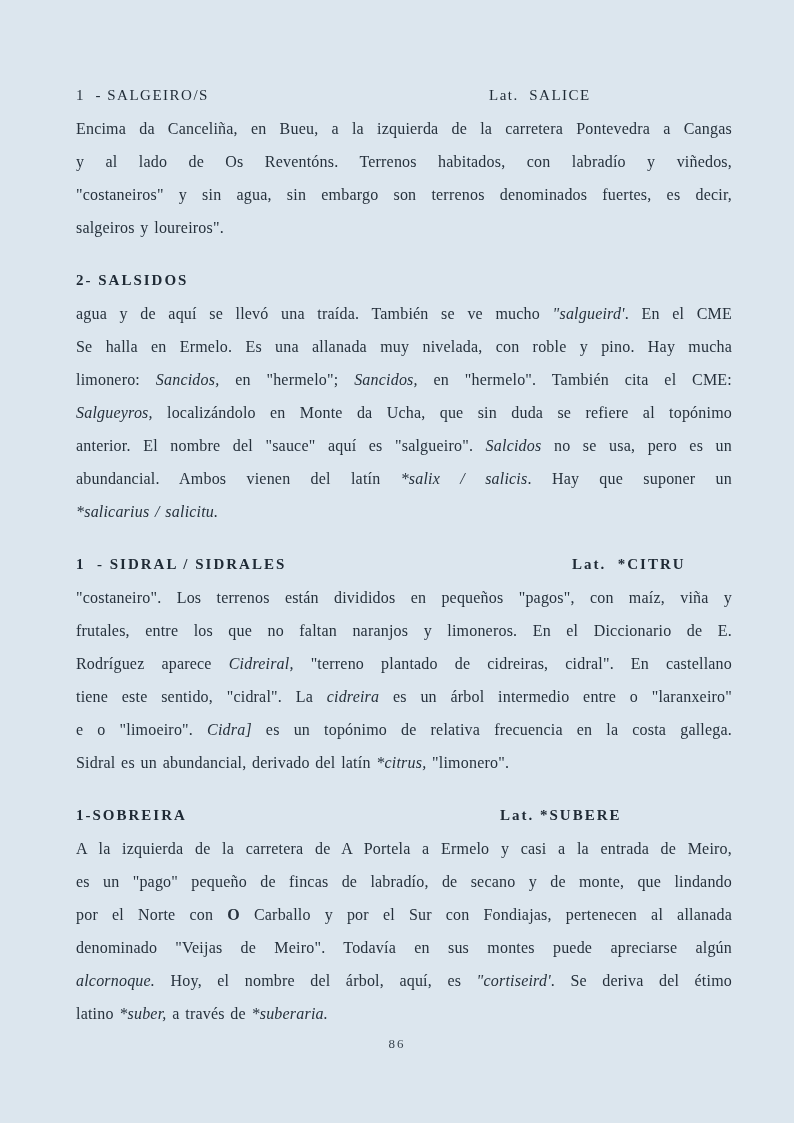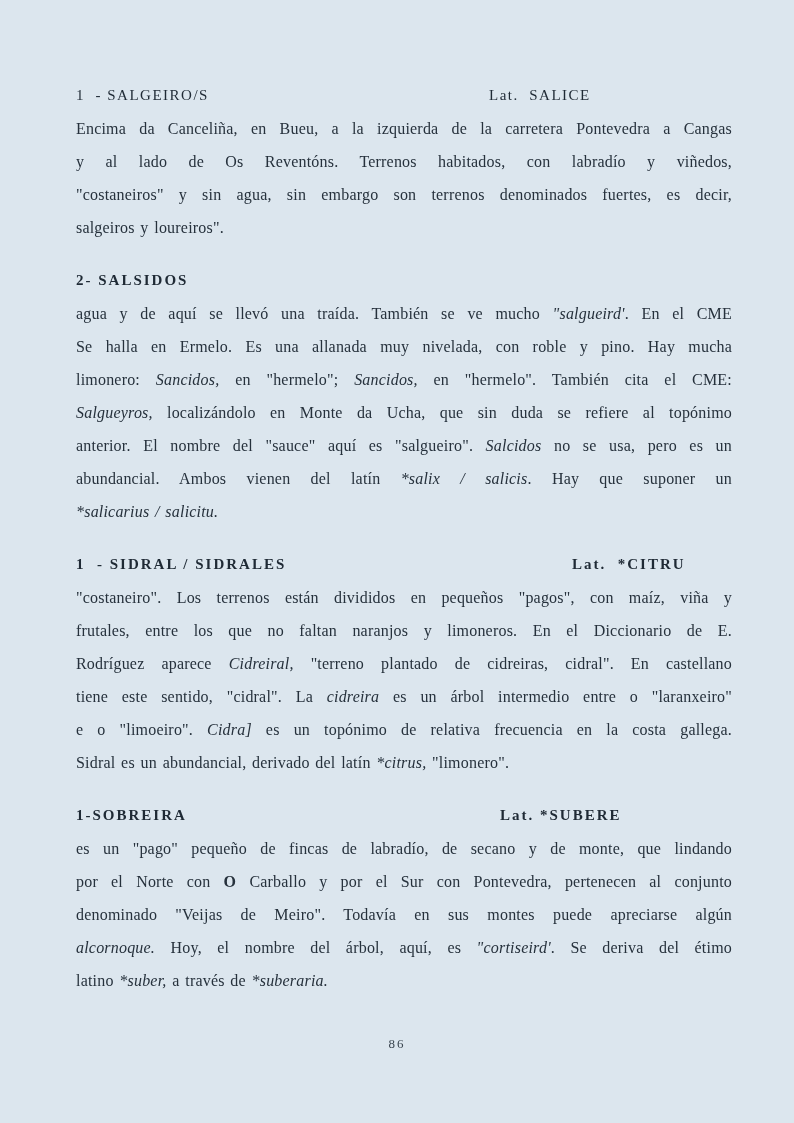--- a/index.html
+++ b/index.html
@@ -85,21 +85,22 @@
         <div class="heading"><span>1  - SIDRAL / SIDRALES</span><span class="lat">Lat.  *CITRU</span></div>
         <div class="line"><span>"costaneiro". Los terrenos están divididos en pequeños "pagos", con maíz, viña y</span></div>
         <div class="line"><span>frutales, entre los que no faltan naranjos y limoneros. En el Diccionario de E.</span></div>
         <div class="line"><span>Rodríguez aparece </span><i>Cidreiral,</i><span> "terreno plantado de cidreiras, cidral". En castellano</span></div>
         <div class="line"><span>tiene este sentido, "cidral". La </span><i>cidreira</i><span> es un árbol intermedio entre o "laranxeiro"</span></div>
         <div class="line"><span>e o "limoeiro". </span><i>Cidra]</i><span> es un topónimo de relativa frecuencia en la costa gallega.</span></div>
         <div class="line last"><span>Sidral es un abundancial, derivado del latín </span><i>*citrus,</i><span> "limonero".</span></div>
       </div>
       <div class="section">
         <div class="heading"><span>1-SOBREIRA</span><span class="lat">Lat. *SUBERE</span></div>
+        <div class="line"><span>A la izquierda de la carretera de A Portela a Ermelo y casi  a la entrada de Meiro,</span></div>
         <div class="line"><span>es un "pago" pequeño de fincas de labradío, de secano y de monte, que lindando</span></div>
-        <div class="line"><span>por el Norte con </span><b>O</b><span> Carballo y por el Sur con Pontevedra, pertenecen al conjunto</span></div>
+        <div class="line"><span>por el Norte con </span><b>O</b><span> Carballo y por el Sur con Fondiajas, pertenecen al allanada</span></div>
         <div class="line"><span>denominado "Veijas de Meiro". Todavía en sus montes puede apreciarse algún</span></div>
         <div class="line"><i>alcornoque.</i><span> Hoy, el nombre del árbol, aquí, es </span><i>"cortiseird'</i><span>. Se deriva del étimo</span></div>
         <div class="line last"><span>latino </span><i>*suber,</i><span> a través de </span><i>*suberaria.</i></div>
       </div>
     </div>
   <div class="pagenum">86</div>
 </div>
 
 </body></html>

